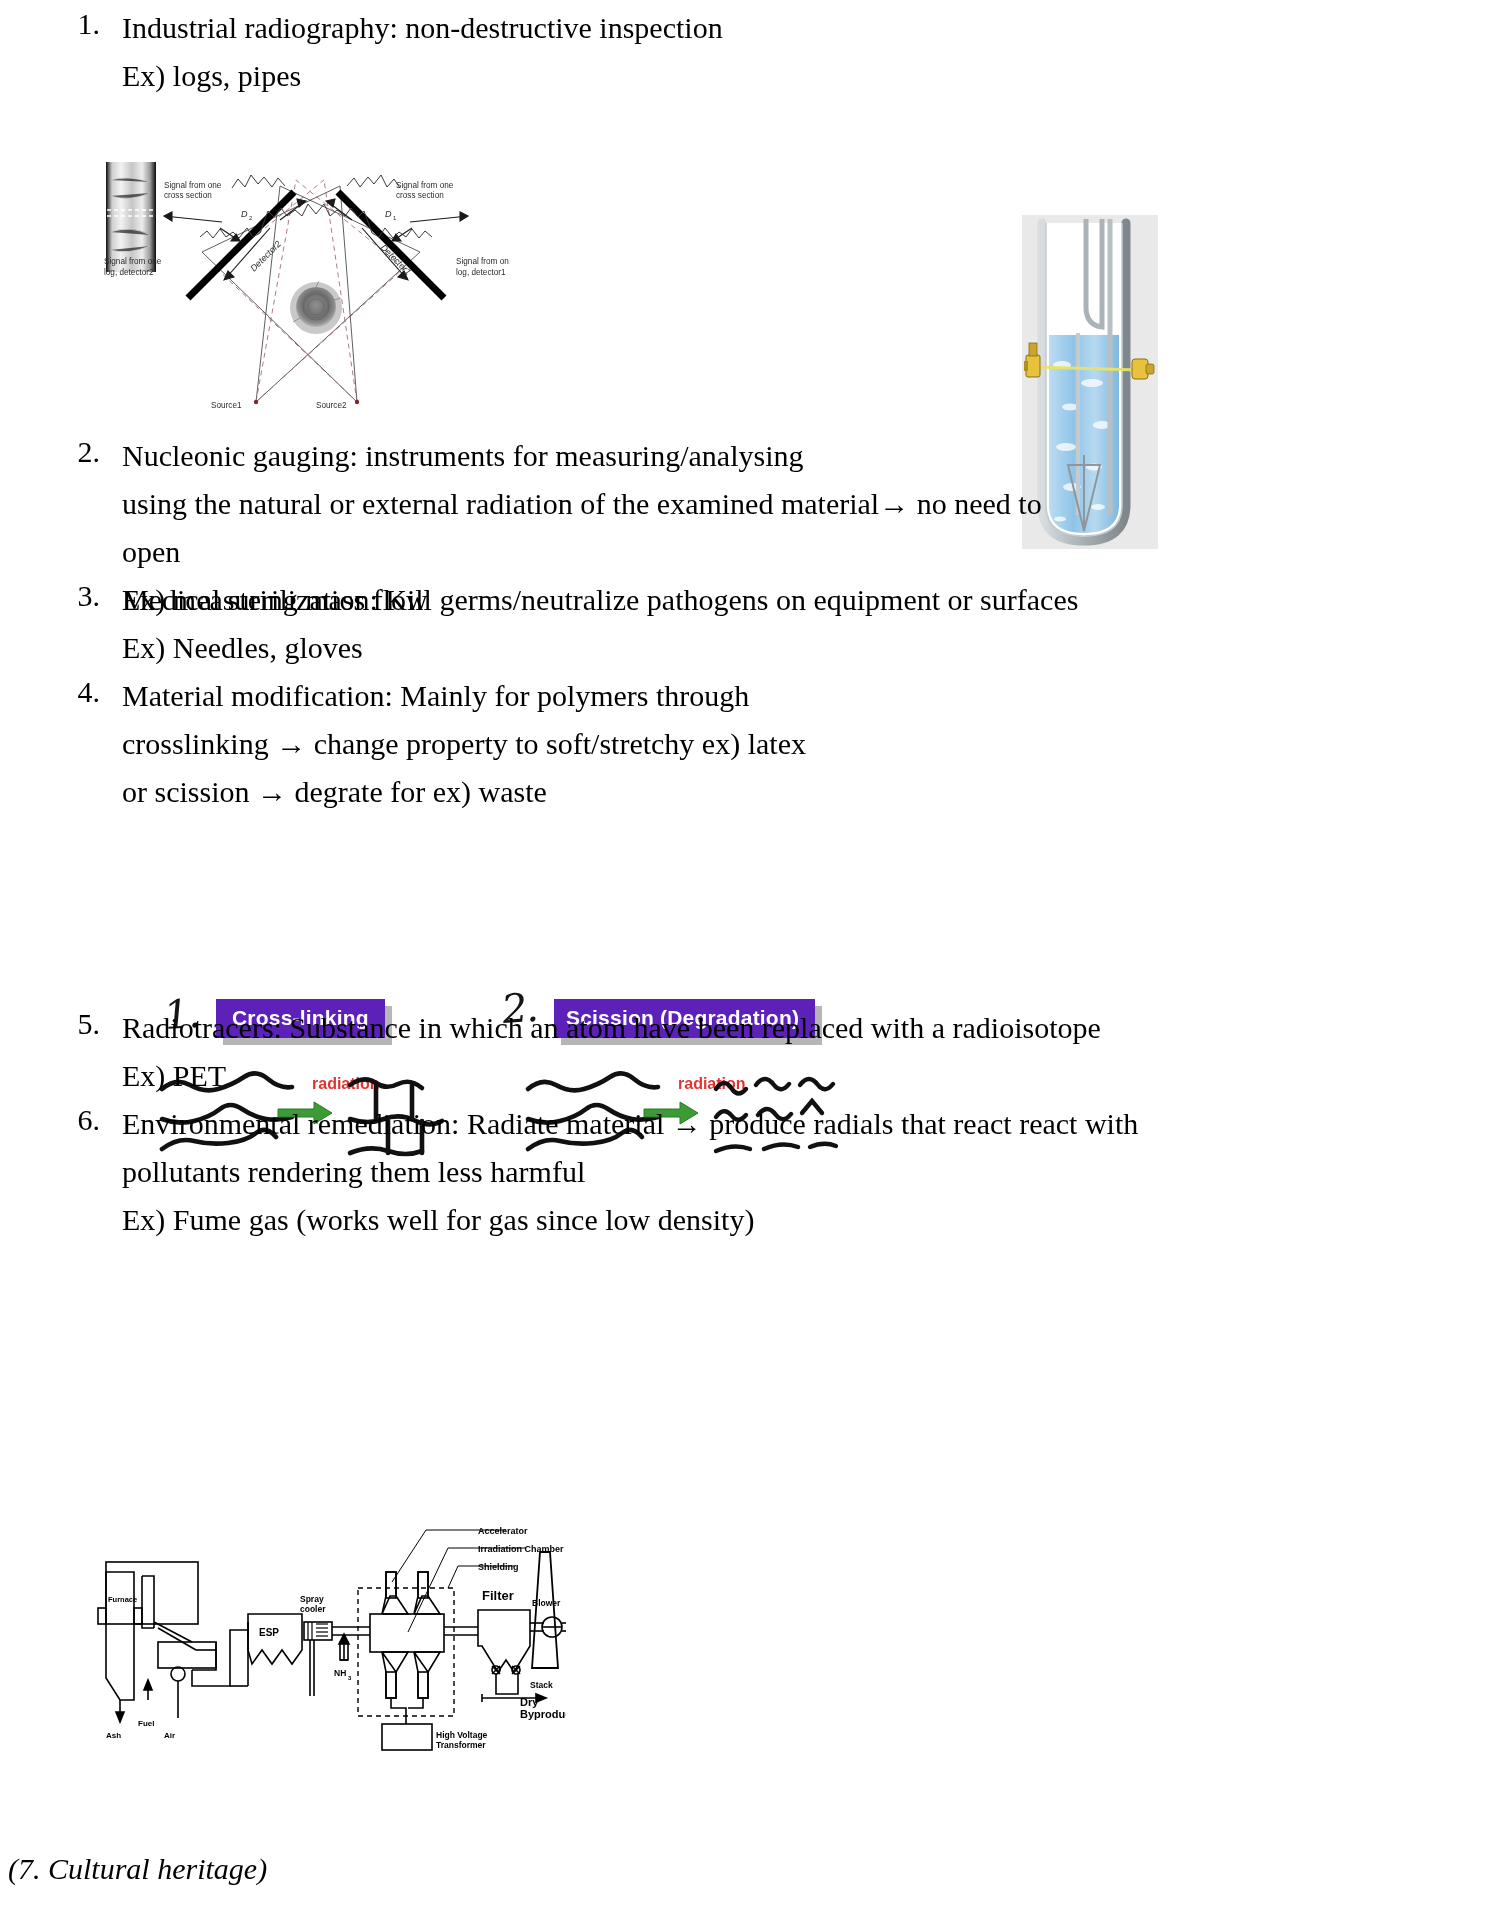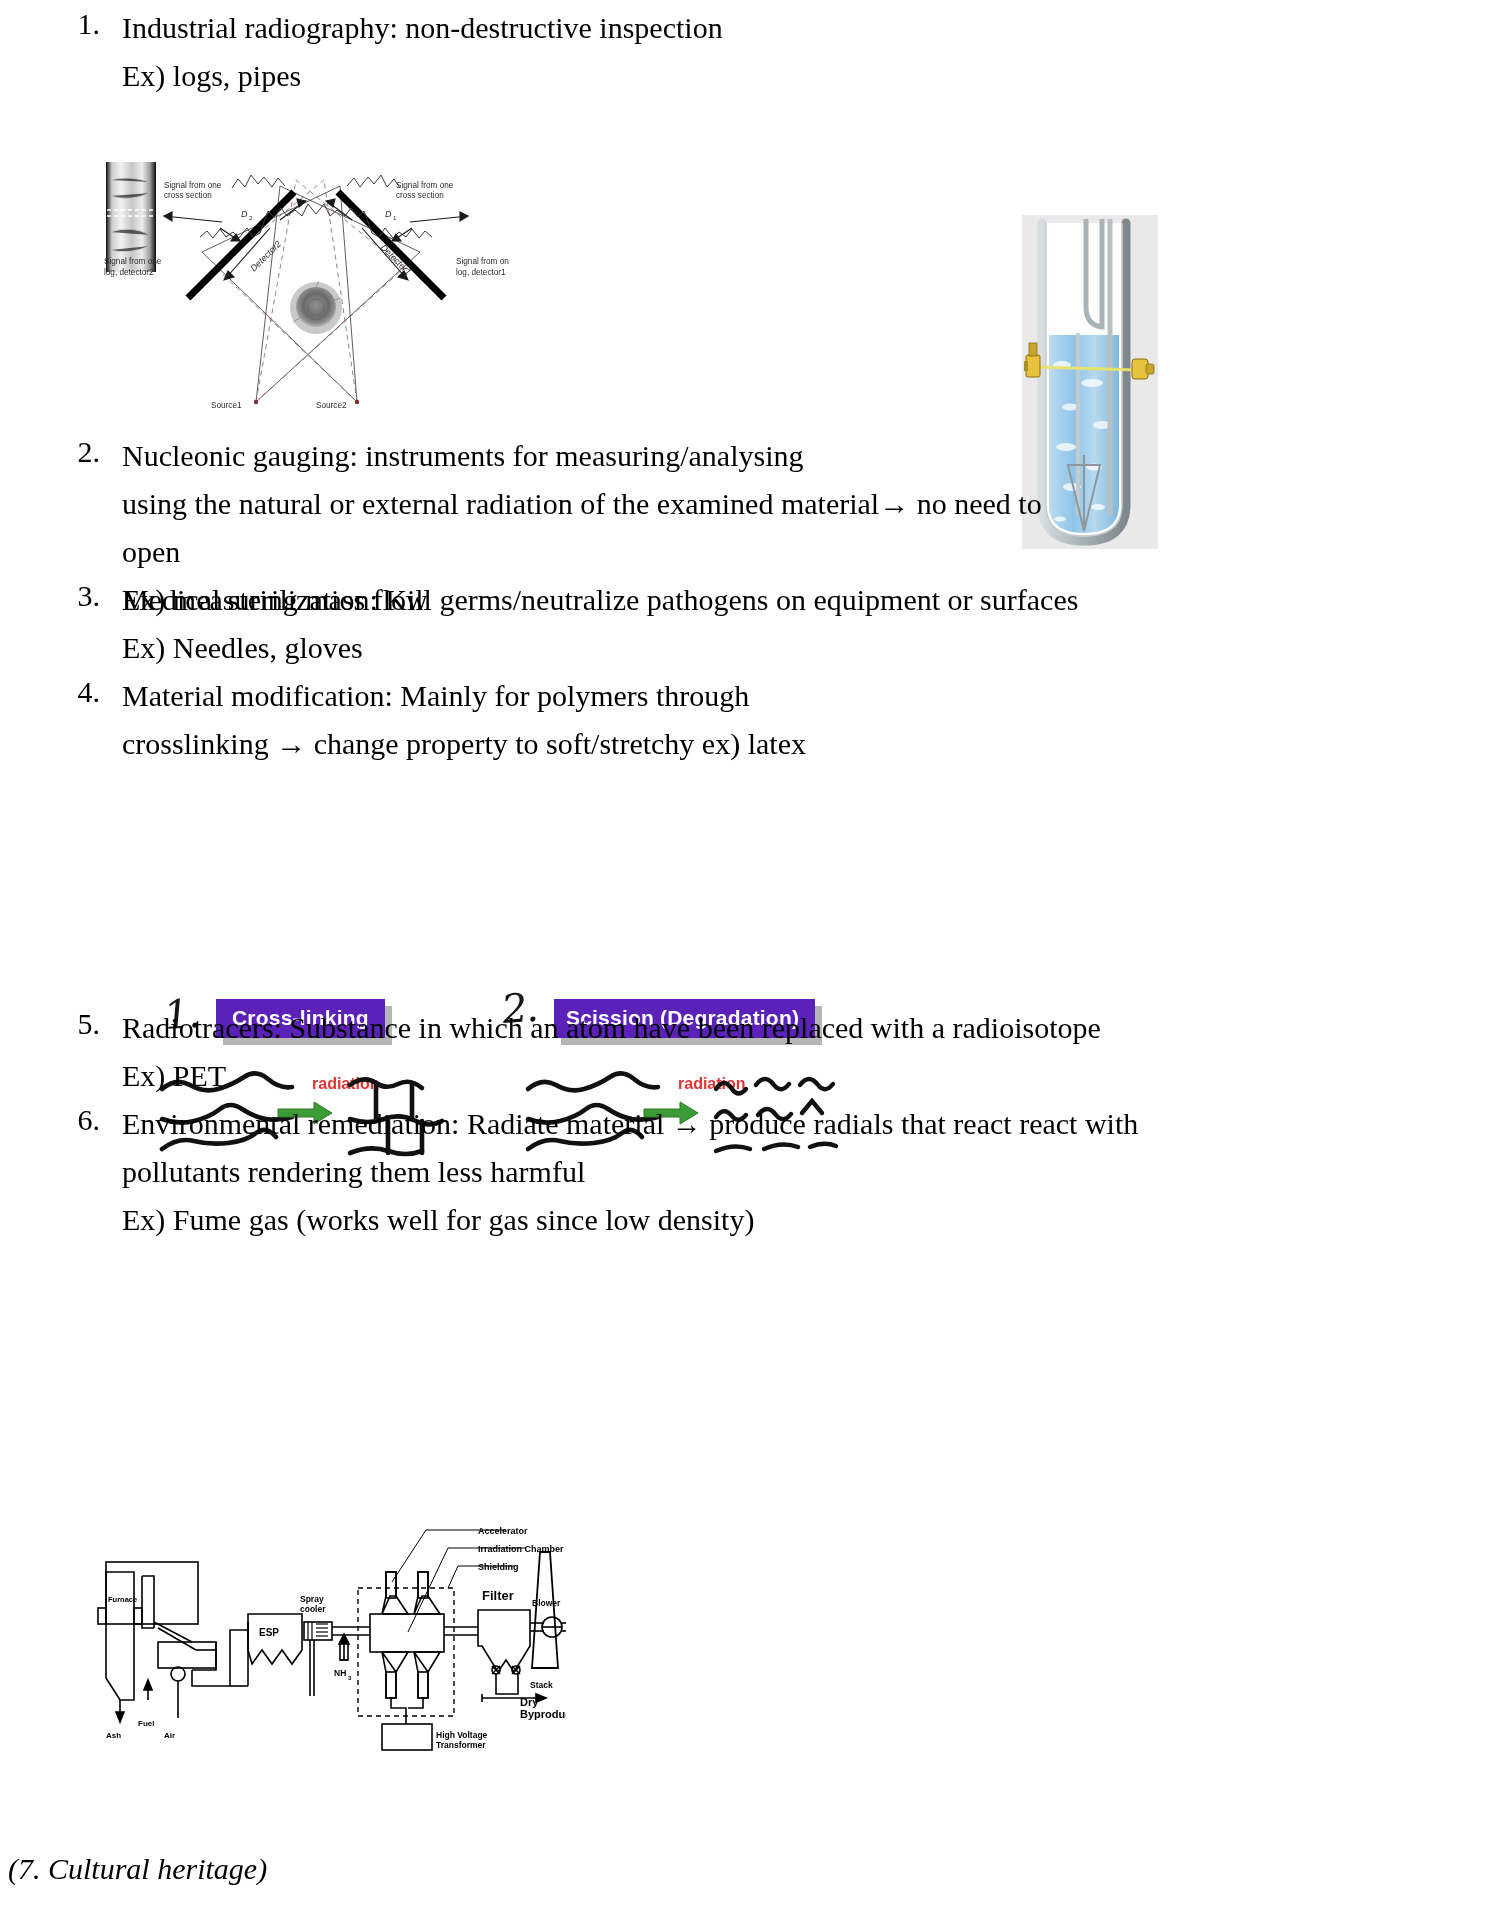--- a/index.html
+++ b/index.html
@@ -338,20 +338,21 @@
       <span class="sub">Medical sterilization: Kill germs/neutralize pathogens on equipment or surfaces</span>
       <span class="sub">Ex) Needles, gloves</span>
     </div>
   </div>
 
   <div class="li" style="left:48px; top:672px; width:1100px;">
     <div class="li-num">4.</div>
     <div class="li-body">
       <span class="sub">Material modification: Mainly for polymers through</span>
       <span class="sub">crosslinking → change property to soft/stretchy ex) latex</span>
+      <span class="sub"> or scission → degrate for ex) waste</span>
     </div>
   </div>
 
   <div class="fig-polymer">
 
     <div class="hand-num" style="left:14px; top:6px;">1.</div>
 
     <div class="badge" style="left:66px; top:14px;">Cross-linking</div>
 
     <div class="hand-num" style="left:352px; top:0px;">2.</div>

